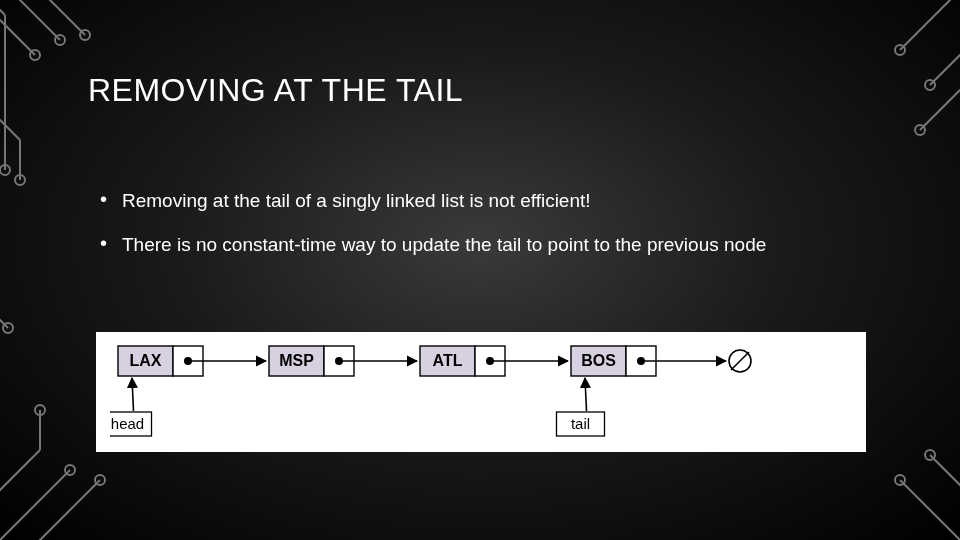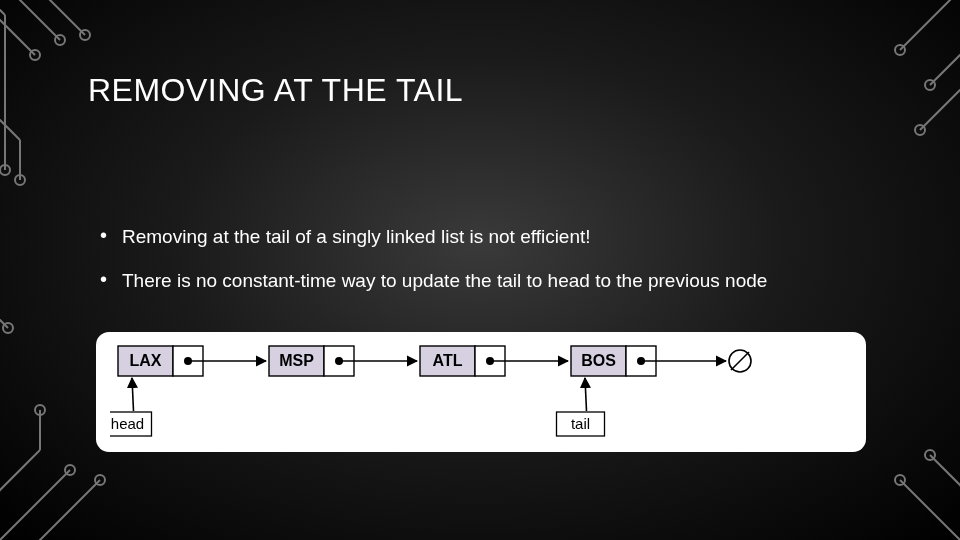--- a/index.html
+++ b/index.html
@@ -22,21 +22,20 @@
     font-weight: 400;
   }
   .bullets {
     position: absolute;
     top: 188px;
     left: 100px;
     right: 60px;
     font-size: 19px;
     color: #fff;
     line-height: 1.35;
-    margin-top: 36px;
   }
   .bullets li {
     list-style: none;
     margin-bottom: 18px;
     padding-left: 22px;
     position: relative;
   }
   .bullets li::before {
     content: "•";
     position: absolute;
@@ -45,21 +44,20 @@
     font-size: 20px;
   }
   .diagram {
     position: absolute;
     top: 332px;
     left: 96px;
     width: 770px;
     height: 120px;
     background: #fff;
     padding: 10px 8px 10px 14px;
-    border-radius: 13px;
   }
   .diagram svg { display:block; }
 </style>
 </head>
 <body>
 
 <svg class="decor" viewBox="0 0 960 540">
   <g stroke="#777" stroke-width="2" fill="none">
 
     <line x1="-20" y1="-40" x2="60" y2="40"></line>
@@ -96,21 +94,21 @@
       <circle cx="900" cy="480" r="5"></circle>
     <line x1="995" y1="520" x2="930" y2="455"></line>
       <circle cx="930" cy="455" r="5"></circle>
   </g>
 </svg>
 
 <h1 class="title">REMOVING AT THE TAIL</h1>
 
 <ul class="bullets">
   <li>Removing at the tail of a singly linked list is not efficient!</li>
-  <li>There is no constant-time way to update the tail to head to the previous node</li>
+  <li>There is no constant-time way to update the tail to point to the previous node</li>
 </ul>
 
 <div class="diagram">
   <svg id="ll-svg" width="742" height="100" viewBox="0 0 742 100">
       <defs>
         <marker id="arrow" viewBox="0 0 10 10" refX="9" refY="5" markerWidth="7" markerHeight="7" orient="auto-start-reverse">
           <path d="M 0 0 L 10 5 L 0 10 z" fill="#000"></path>
         </marker>
       </defs>
       <rect x="8" y="4" width="55" height="30" fill="#d6d0e0" stroke="#000" stroke-width="1.4"></rect>

